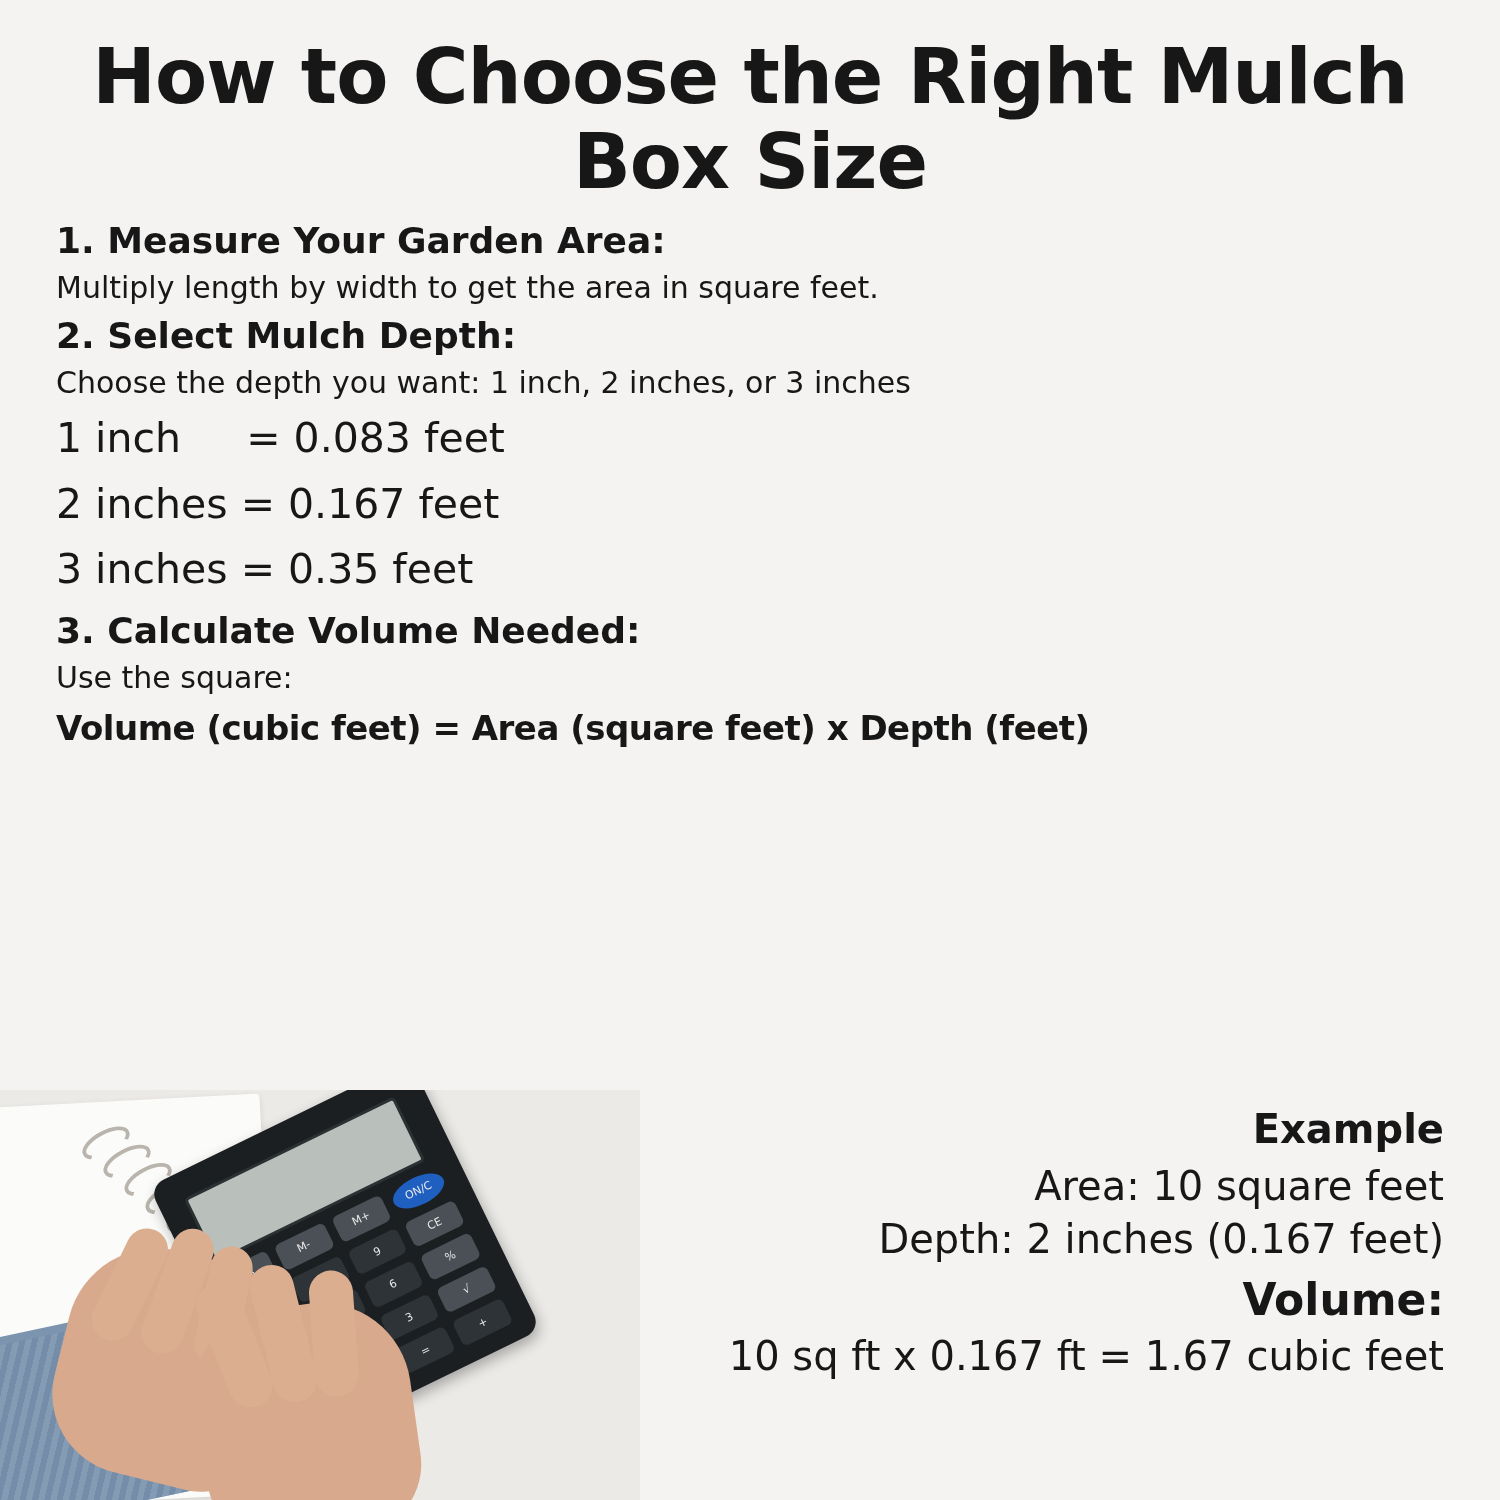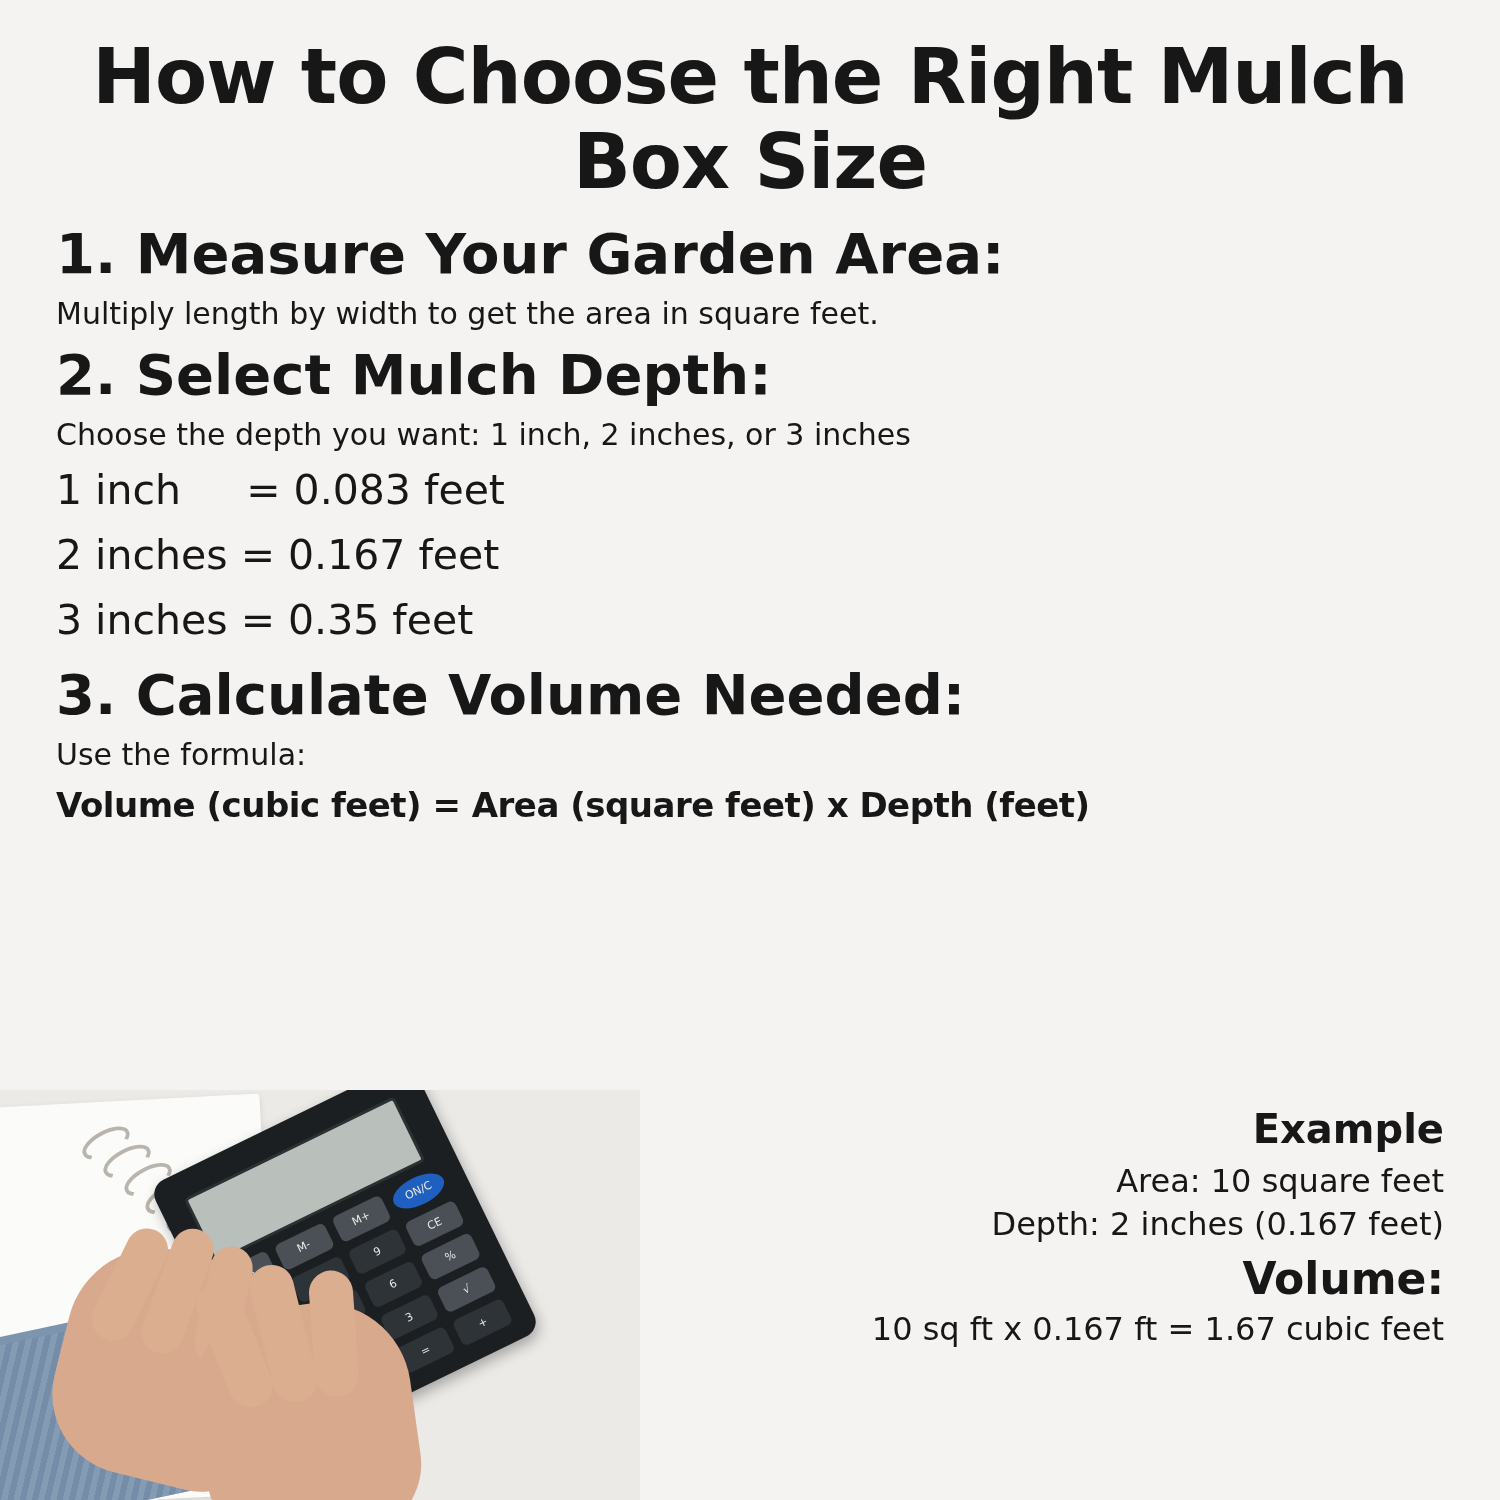--- a/index.html
+++ b/index.html
@@ -24,21 +24,21 @@
   }
   .title {
     font-size: 76px;
     font-weight: bold;
     line-height: 1.12;
     text-align: center;
     letter-spacing: -1px;
     margin: 0 0 14px 0;
   }
   .heading {
-    font-size: 56px;
+    font-size: 36px;
     font-weight: bold;
     line-height: 1.28;
     margin: 6px 0 2px 0;
   }
   .body-line {
     font-size: 30px;
     font-weight: 400;
     line-height: 1.30;
     margin: 4px 0 6px 0;
   }
@@ -72,21 +72,21 @@
     width: 800px;
     text-align: right;
   }
   .example-title {
     font-size: 40px;
     font-weight: bold;
     line-height: 1.25;
     margin-bottom: 6px;
   }
   .example-line {
-    font-size: 32px;
+    font-size: 40px;
     font-weight: 400;
     line-height: 1.33;
   }
   .example-sub {
     font-size: 44px;
     font-weight: bold;
     line-height: 1.35;
     margin-top: 4px;
   }
 
@@ -237,21 +237,21 @@
   <div class="body-line">Multiply length by width to get the area in square feet.</div>
 
   <div class="heading">2. Select Mulch Depth:</div>
   <div class="body-line">Choose the depth you want: 1 inch, 2 inches, or 3 inches</div>
 
   <div class="conv-line">1 inch     = 0.083 feet</div>
   <div class="conv-line">2 inches = 0.167 feet</div>
   <div class="conv-line">3 inches = 0.35 feet</div>
 
   <div class="heading">3. Calculate Volume Needed:</div>
-  <div class="body-line">Use the formula:</div>
+  <div class="body-line">Use the square:</div>
   <div class="formula">Volume (cubic feet) = Area (square feet) x Depth (feet)</div>
 
   <div class="lower">
 
     <div class="photo">
       <div class="desk"></div>
       <div class="notebook"></div>
       <div class="spiral">
         <i style="left:0px;  top:0px;"></i>
         <i style="left:10px; top:26px;"></i>

